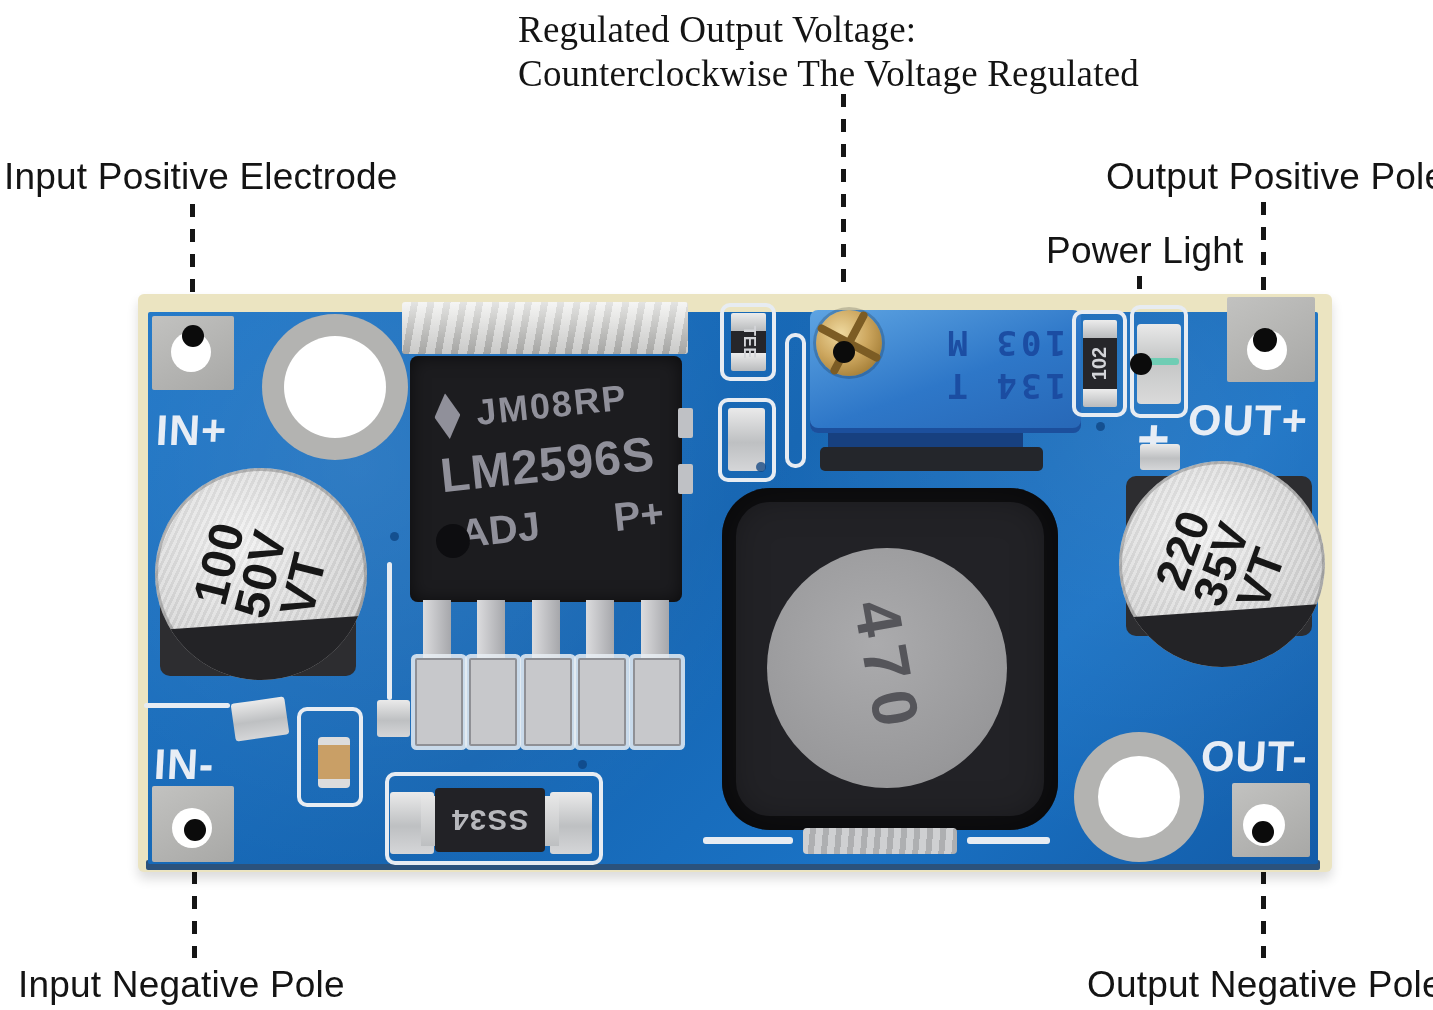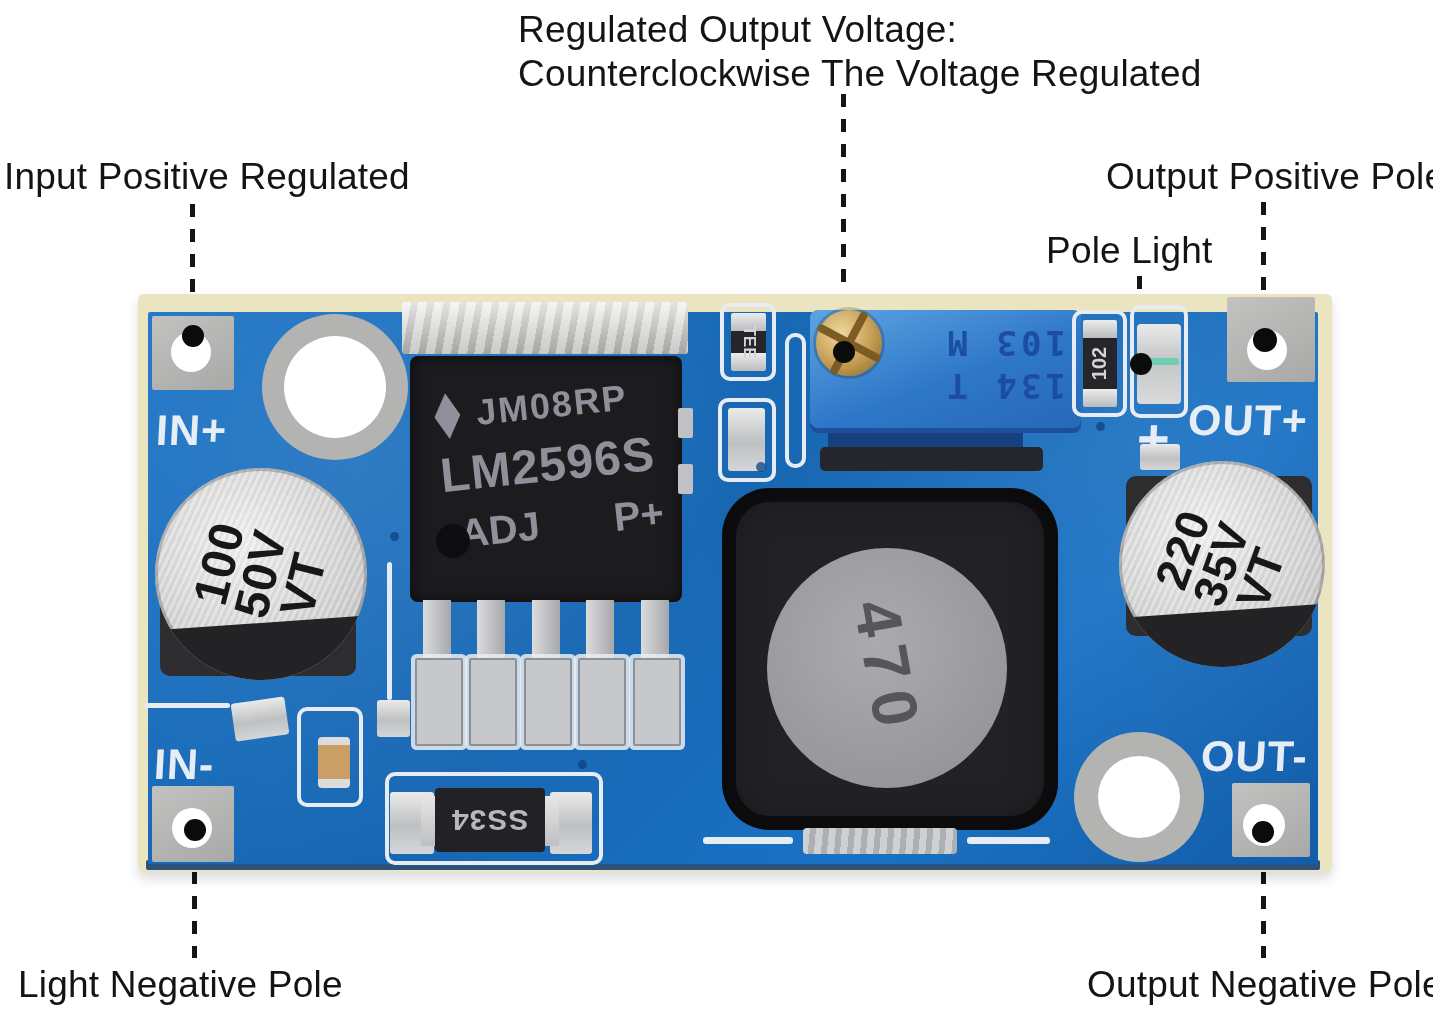--- a/index.html
+++ b/index.html
@@ -109,28 +109,28 @@
   .diode-cap{position:absolute;top:502px;width:18px;height:50px;background:linear-gradient(180deg,#e6e6e6,#bdbfc1);}
 
   #solder-blob{position:absolute;left:665px;top:534px;width:154px;height:26px;border-radius:4px;
       background:repeating-linear-gradient(95deg,#cfd0d2 0 7px,#aeafb1 7px 13px);}
 </style>
 </head>
 <body>
 
 <div id="page">
 
-  <div class="ann-label" style="left:518px;top:8px;">
+  <div class="ann-label" style="left:518px;top:8px;font-family:Liberation Serif, serif;">
     <span class="ln">Regulated Output Voltage:</span>
     <span class="ln">Counterclockwise The Voltage Regulated</span>
   </div>
-  <div class="ann-label" style="left:4px;top:156px;">Input Positive Regulated</div>
+  <div class="ann-label" style="left:4px;top:156px;">Input Positive Electrode</div>
   <div class="ann-label" style="left:1106px;top:156px;">Output Positive Pole</div>
-  <div class="ann-label" style="left:1046px;top:230px;">Pole Light</div>
-  <div class="ann-label" style="left:18px;top:964px;">Light Negative Pole</div>
+  <div class="ann-label" style="left:1046px;top:230px;">Power Light</div>
+  <div class="ann-label" style="left:18px;top:964px;">Input Negative Pole</div>
   <div class="ann-label" style="left:1087px;top:964px;">Output Negative Pole</div>
 
   <div class="dash-v" style="left:841px;top:94px;height:248px;"></div>
   <div class="dash-v" style="left:190px;top:204px;height:120px;"></div>
   <div class="dash-v" style="left:1261px;top:202px;height:124px;"></div>
   <div class="dash-v" style="left:1137px;top:276px;height:80px;"></div>
   <div class="dash-v" style="left:192px;top:846px;height:112px;"></div>
   <div class="dash-v" style="left:1261px;top:846px;height:112px;"></div>
 
   <div id="board">

